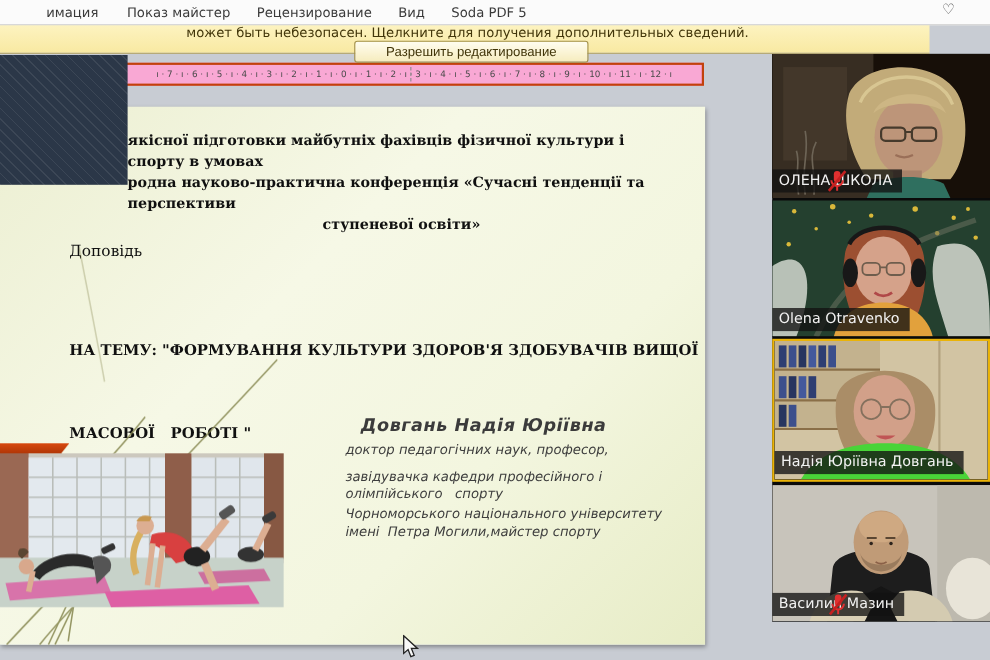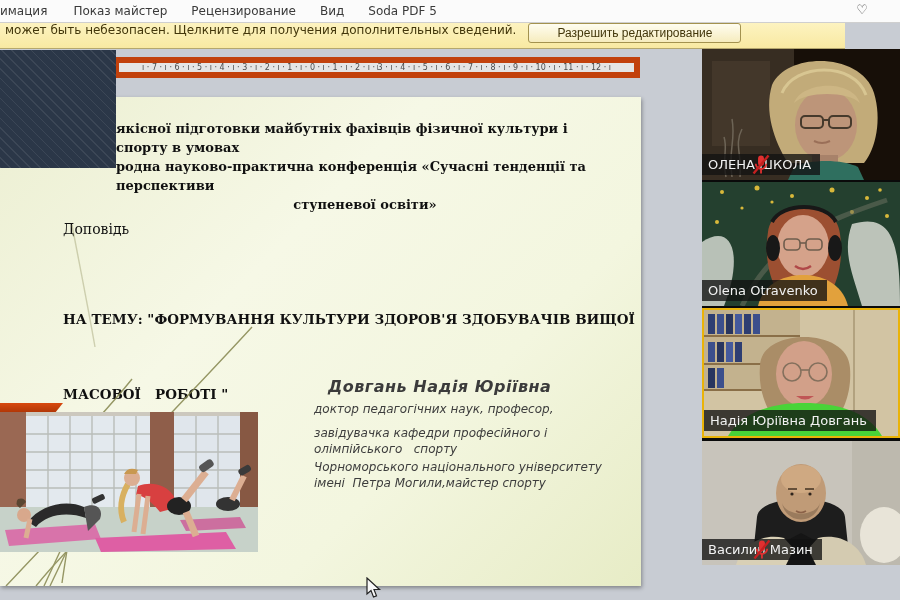--- a/index.html
+++ b/index.html
@@ -3,35 +3,35 @@
 <meta charset="utf-8">
 <style>
   html,body{margin:0;padding:0;}
   .screen{position:relative;width:900px;height:600px;background:#c8ccd3;
     font-family:"DejaVu Sans",sans-serif;overflow:hidden;}
 
   
   .menubar{position:absolute;top:0;left:0;width:900px;height:22px;background:#fbfbfb;
     border-bottom:1px solid #cfcfcf;display:flex;align-items:center;z-index:40;}
   .tab{font-size:12px;color:#3a3a3a;margin-right:24px;white-space:nowrap;}
-  .tab:first-child{margin-left:0;margin-right:26px;}
+  .tab:first-child{margin-left:0;margin-right:26px;padding-left:42px;}
   .heart{position:absolute;right:32px;top:2px;font-size:13px;color:#555;}
 
   
   .warnbar{position:absolute;top:23px;left:0;width:845px;height:25px;
     background:linear-gradient(#fdf3c0,#f8e9a2);border-bottom:1px solid #b4a76e;
-    display:flex;align-items:flex-start;z-index:40;}
+    display:flex;align-items:center;z-index:40;flex-direction:column;}
   .warn-msg{font-size:12px;color:#42360a;margin-left:5px;white-space:nowrap;}
   .warn-btn{margin-left:12px;font-size:12px;color:#42360a;
     background:linear-gradient(#fffdf0,#f6ecbe);border:1px solid #a3924f;
     border-radius:3px;padding:2px 28px;white-space:nowrap;}
 
   
-  .ruler{position:absolute;left:113px;top:57px;width:527px;height:21px;background:#e5e5e5;
-    border:6px solid #c2410c;box-sizing:border-box;overflow:hidden;
+  .ruler{position:absolute;left:113px;top:57px;width:527px;height:21px;background:#f9a8d4;
+    border:2px solid #c2410c;box-sizing:border-box;overflow:hidden;
     display:flex;align-items:center;z-index:10;}
   .ruler-text{font-size:8px;color:#4a4a4a;white-space:nowrap;width:100%;text-align:center;}
   .ruler-caret{position:absolute;left:258px;top:2px;bottom:2px;width:0;
     border-left:1px dashed #8a8a8a;}
 
   
   .slide{position:absolute;left:0;top:97px;width:641px;height:489px;z-index:5;
     background:linear-gradient(135deg,#ecefd2 0%,#f6f8e6 38%,#f3f6df 68%,#e7ecc6 100%);
     box-shadow:1px 2px 4px rgba(0,0,0,.35);}
   .conf-title{position:absolute;left:116px;top:22px;width:498px;

